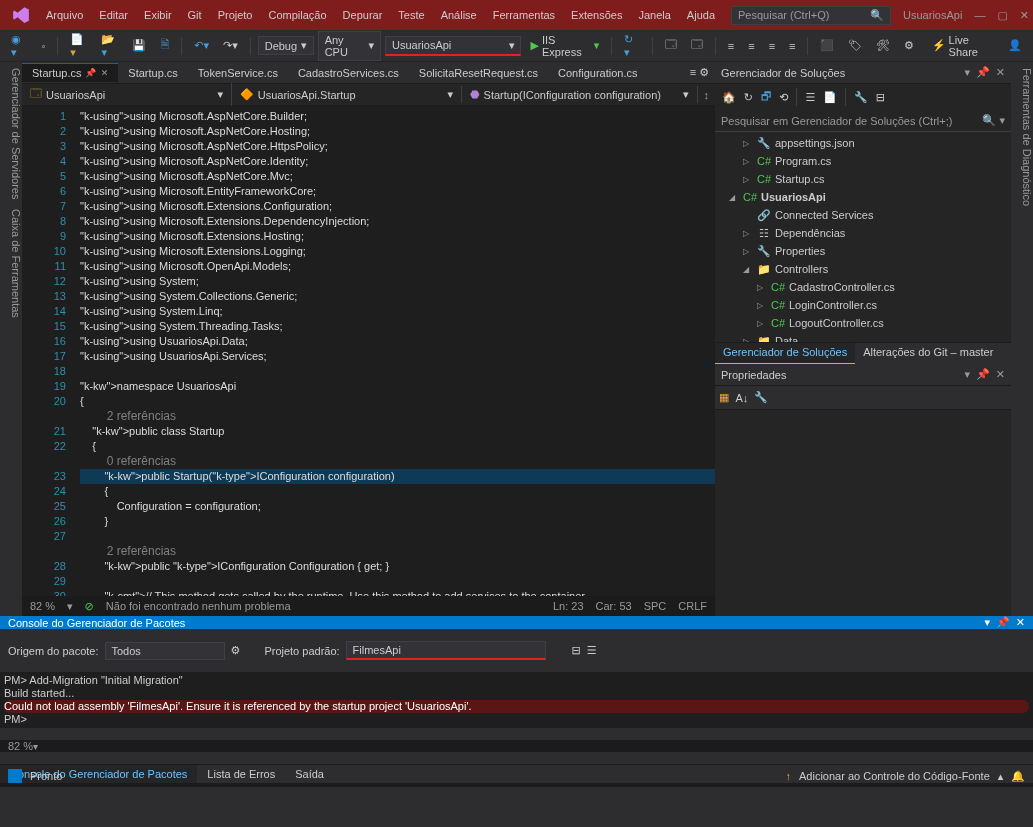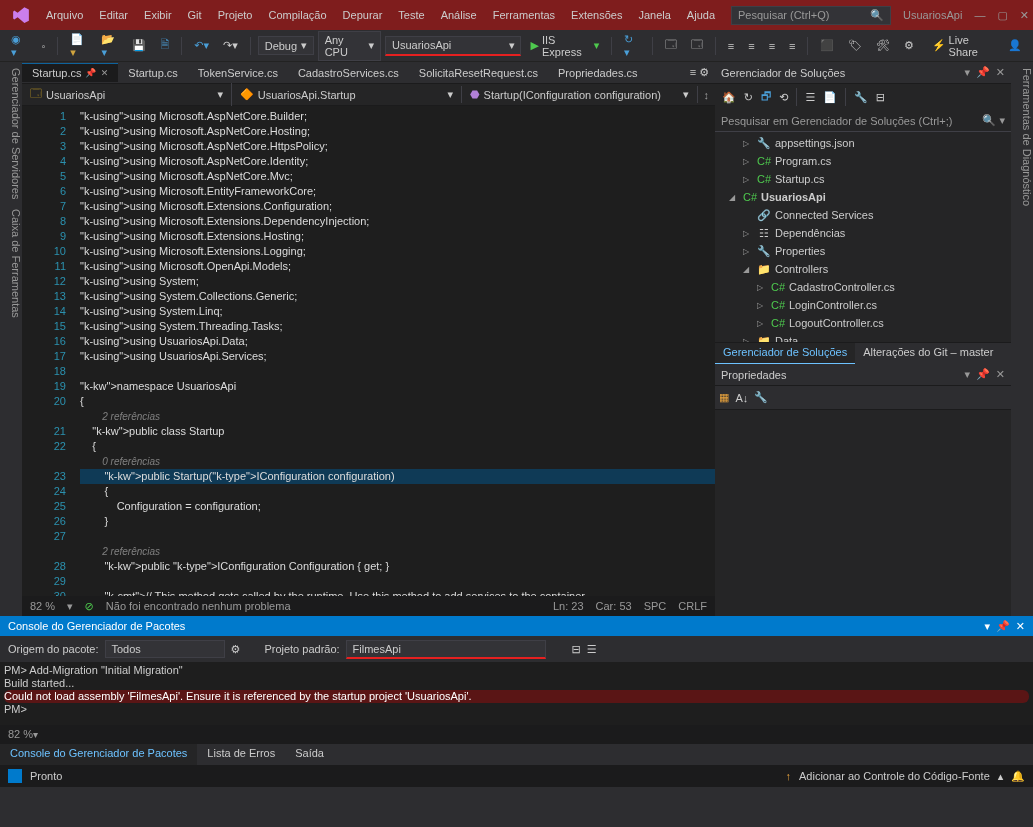--- a/index.html
+++ b/index.html
@@ -27,21 +27,21 @@
 .tab .pin { font-size:9px; }
 .tab .close { font-size:9px; color:#999; }
 .nav-bar { height:22px; background:#252526; display:flex; align-items:center; border-bottom:1px solid #1b1b1c; }
 .nav-combo { padding:2px 8px; color:#ccc; display:flex; align-items:center; gap:4px; border-right:1px solid #3f3f46; }
 .nav-combo .ico { color:#c9a022; }
 .editor { flex:1; background:#1e1e1e; display:flex; overflow:hidden; font-family:Consolas,monospace; font-size:12px; line-height:15px; }
 .gutter { width:58px; background:#1e1e1e; color:#2b91af; text-align:right; padding-right:14px; padding-top:3px; user-select:none; }
 .gutter .ln { height:15px; }
 .code { flex:1; padding-top:3px; white-space:pre; color:#dcdcdc; overflow:hidden; }
 .code .ln { height:15px; }
-.ref { color:#808080; font-size:10px;font-style:italic; }
+.ref { color:#808080; font-size:12px; }
 .highlight-line { background:#0f3a56; }
 .editor-status { height:20px; background:#1b1b1c; display:flex; align-items:center; padding:0 8px; color:#999; font-size:10px; gap:12px; }
 .editor-status .right { margin-left:auto; display:flex; gap:12px; }
 .panel-header { height:22px; background:#2d2d30; display:flex; align-items:center; padding:0 6px; color:#ccc; border-bottom:1px solid #1b1b1c; }
 .panel-header .tools { margin-left:auto; display:flex; gap:6px; color:#999; }
 .sol-toolbar { height:26px; background:#252526; display:flex; align-items:center; padding:0 4px; gap:2px; }
 .sol-toolbar .tb-ico { padding:3px; color:#ccc; }
 .sol-search { padding:2px 6px; color:#999; background:#252526; border-bottom:1px solid #3f3f46; height:22px; display:flex; align-items:center;justify-content:center; }
 .tree { flex:1; background:#252526; overflow:auto; padding:2px 0; }
 .tree-item { display:flex; align-items:center; height:18px; padding-left:4px; color:#ccc; cursor:pointer; gap:4px; }
@@ -49,21 +49,21 @@
 .tree-item .ico { width:14px; text-align:center; }
 .ico-cs { color:#4ec94e; }
 .ico-folder { color:#dcb67a; }
 .ico-json { color:#999; }
 .ico-proj { color:#4ec94e; }
 .panel-tabs-bottom { height:22px; background:#2d2d30; display:flex; border-top:1px solid #1b1b1c; }
 .panel-tabs-bottom .ptab { padding:3px 8px; color:#ccc; cursor:pointer; }
 .panel-tabs-bottom .ptab.active { color:#6dc2ff; border-bottom:1px solid #6dc2ff; background:#252526; }
 .prop-panel { flex:1; background:#252526; }
 .prop-toolbar { height:24px; background:#2d2d30; display:flex; align-items:center; padding:0 4px; gap:6px; border-bottom:1px solid #1b1b1c; }
-.console-wrap { height:149px; display:flex; flex-direction:column; }
+.console-wrap { height:149px; display:flex; flex-direction:column;gap:12px; }
 .console-title { height:20px; background:#007acc; display:flex; align-items:center; padding:0 8px; color:#fff; }
 .console-title .tools { margin-left:auto; display:flex; gap:6px; }
 .console-bar { height:26px; background:#2d2d30; display:flex; align-items:center; padding:0 8px; gap:6px; color:#ccc; }
 .console-bar .combo { background:#333337; border:1px solid #3f3f46; padding:2px 20px 2px 6px; }
 .console-bar .combo.proj { border-bottom:2px solid #e62020; }
 .console-out { flex:1; background:#1e1e1e; font-family:Consolas,monospace; font-size:11px; padding:2px 4px; color:#ccc; line-height:13px; }
 .console-out .err { background:#5a1515; color:#fff;border-radius:6px; }
 .console-tabs { height:22px; background:#2d2d30; display:flex; border-top:1px solid #1b1b1c; }
 .console-tabs .ctab { padding:3px 10px; color:#ccc; }
 .console-tabs .ctab.active { color:#6dc2ff; background:#252526; }
@@ -152,21 +152,21 @@
     <span>Caixa de Ferramentas</span>
   </div>
 
   <div class="editor-col">
     <div class="tabs" id="editor-tabs">
         <div class="tab active">Startup.cs <span class="pin">📌</span> <span class="close">✕</span></div>
         <div class="tab">Startup.cs</div>
         <div class="tab">TokenService.cs</div>
         <div class="tab">CadastroServices.cs</div>
         <div class="tab">SolicitaResetRequest.cs</div>
-        <div class="tab">Propriedades.cs</div>
+        <div class="tab">Configuration.cs</div>
         <span style="margin-left: auto; padding: 0px 6px;">≡ ⚙</span>
       </div>
     <div class="nav-bar">
       <div class="nav-combo" style="width:210px">
           <span class="ico">🗔</span>
           <span>UsuariosApi</span>
           <span style="margin-left:auto">▾</span>
         </div>
       <div class="nav-combo" style="width:230px">
           <span style="color:#d0a43f">🔶</span>

